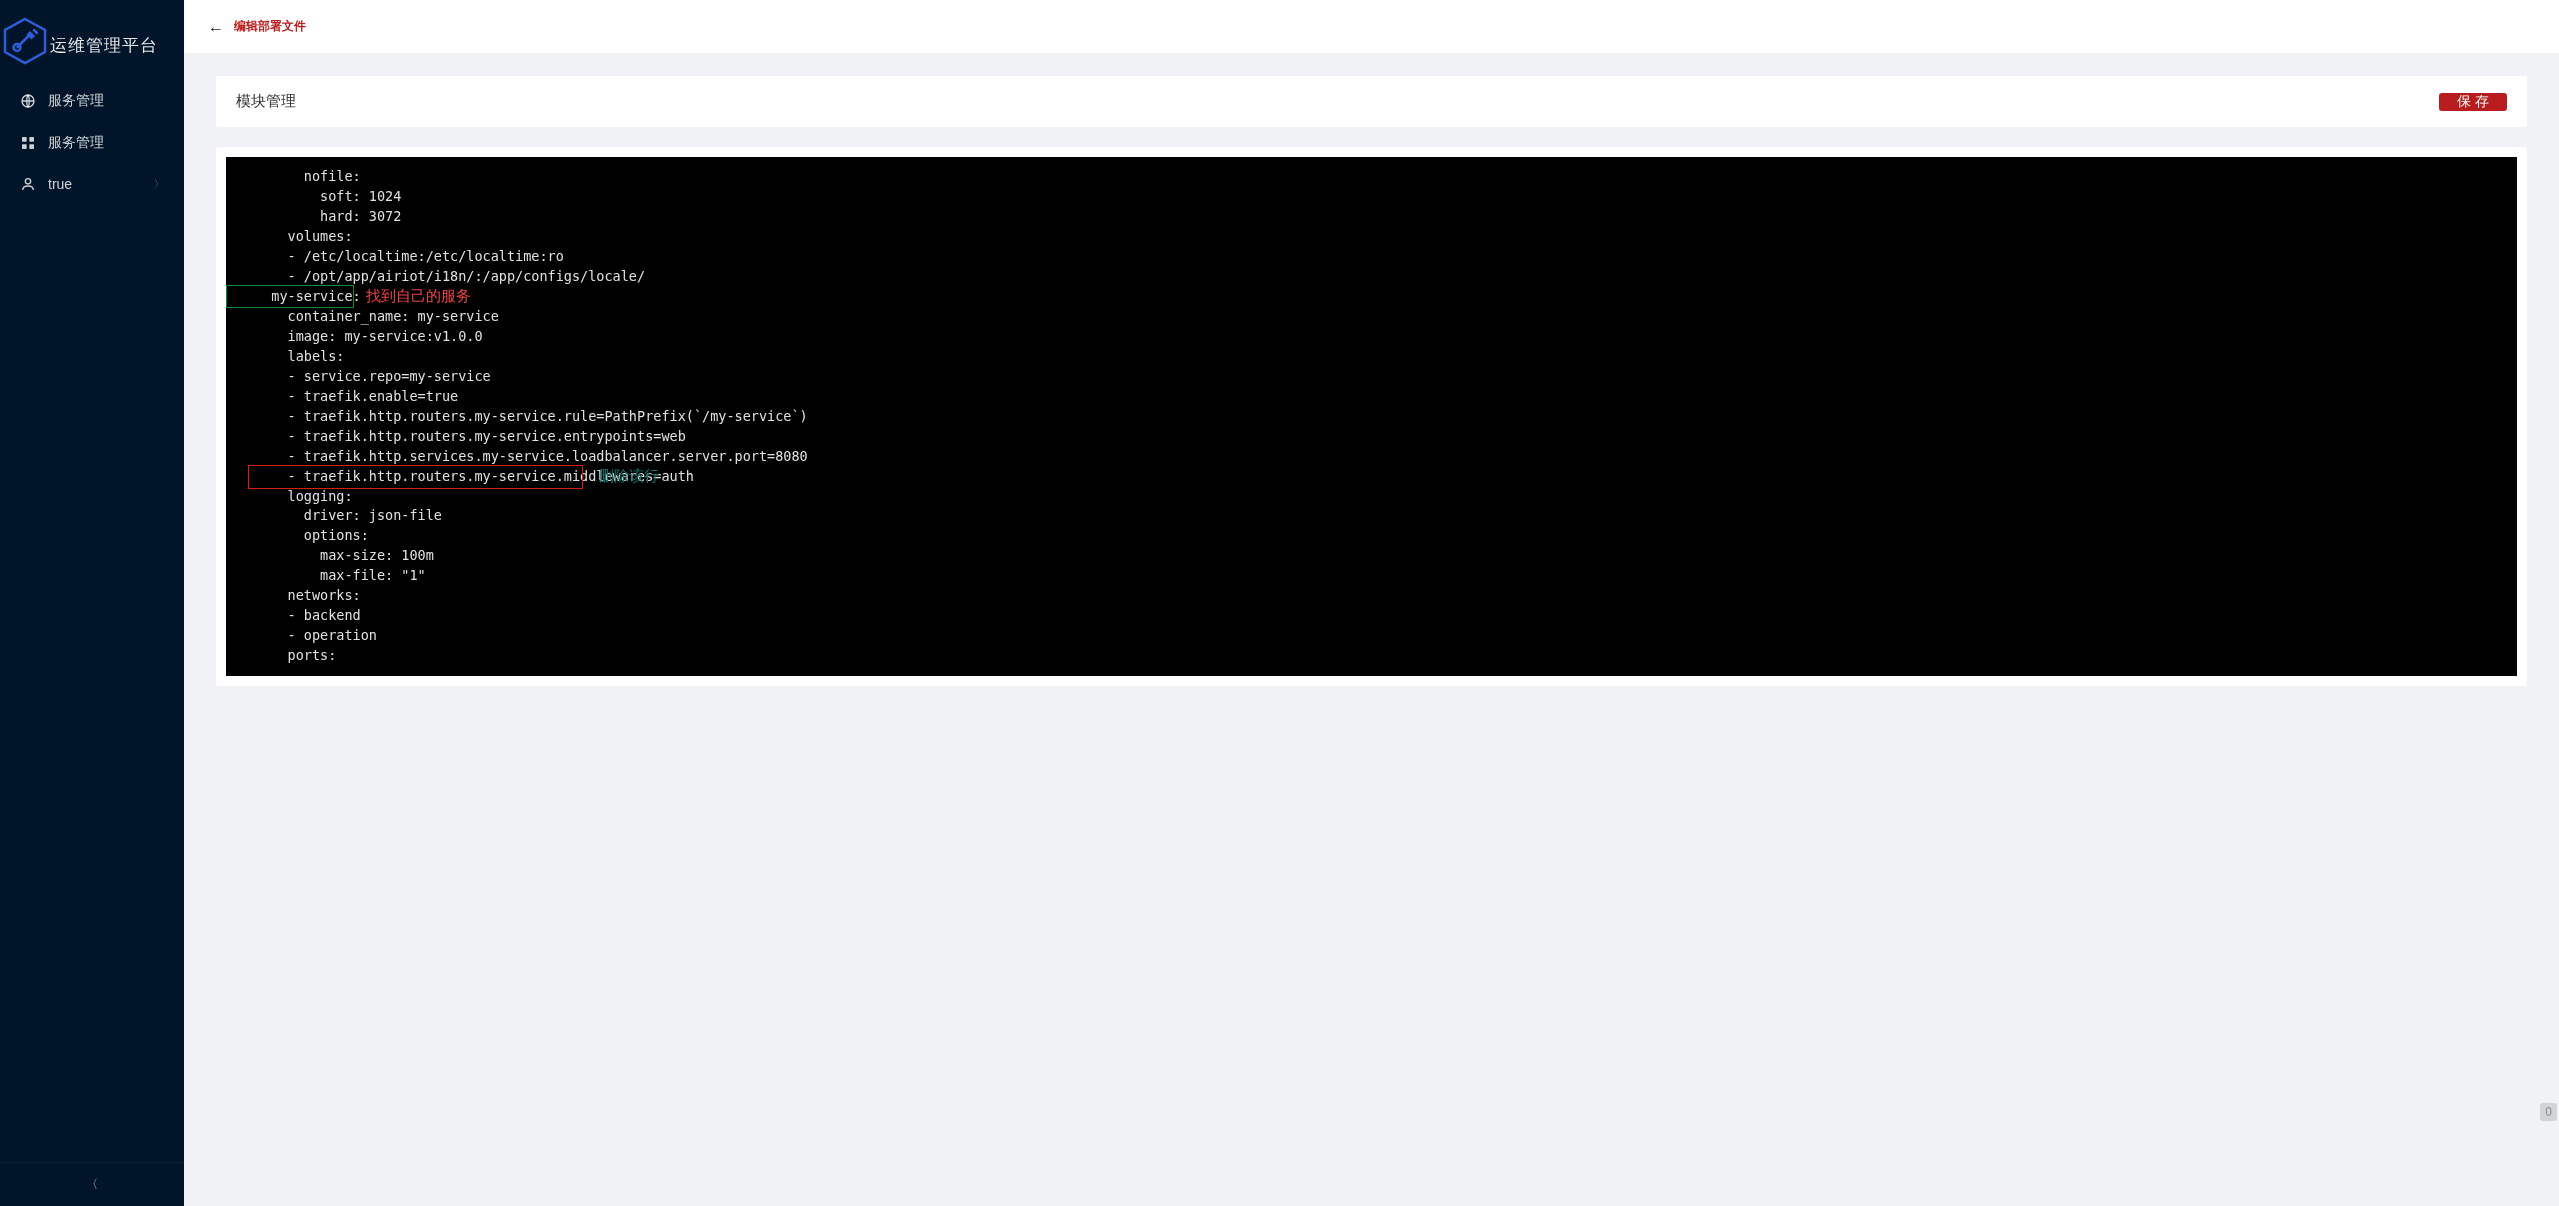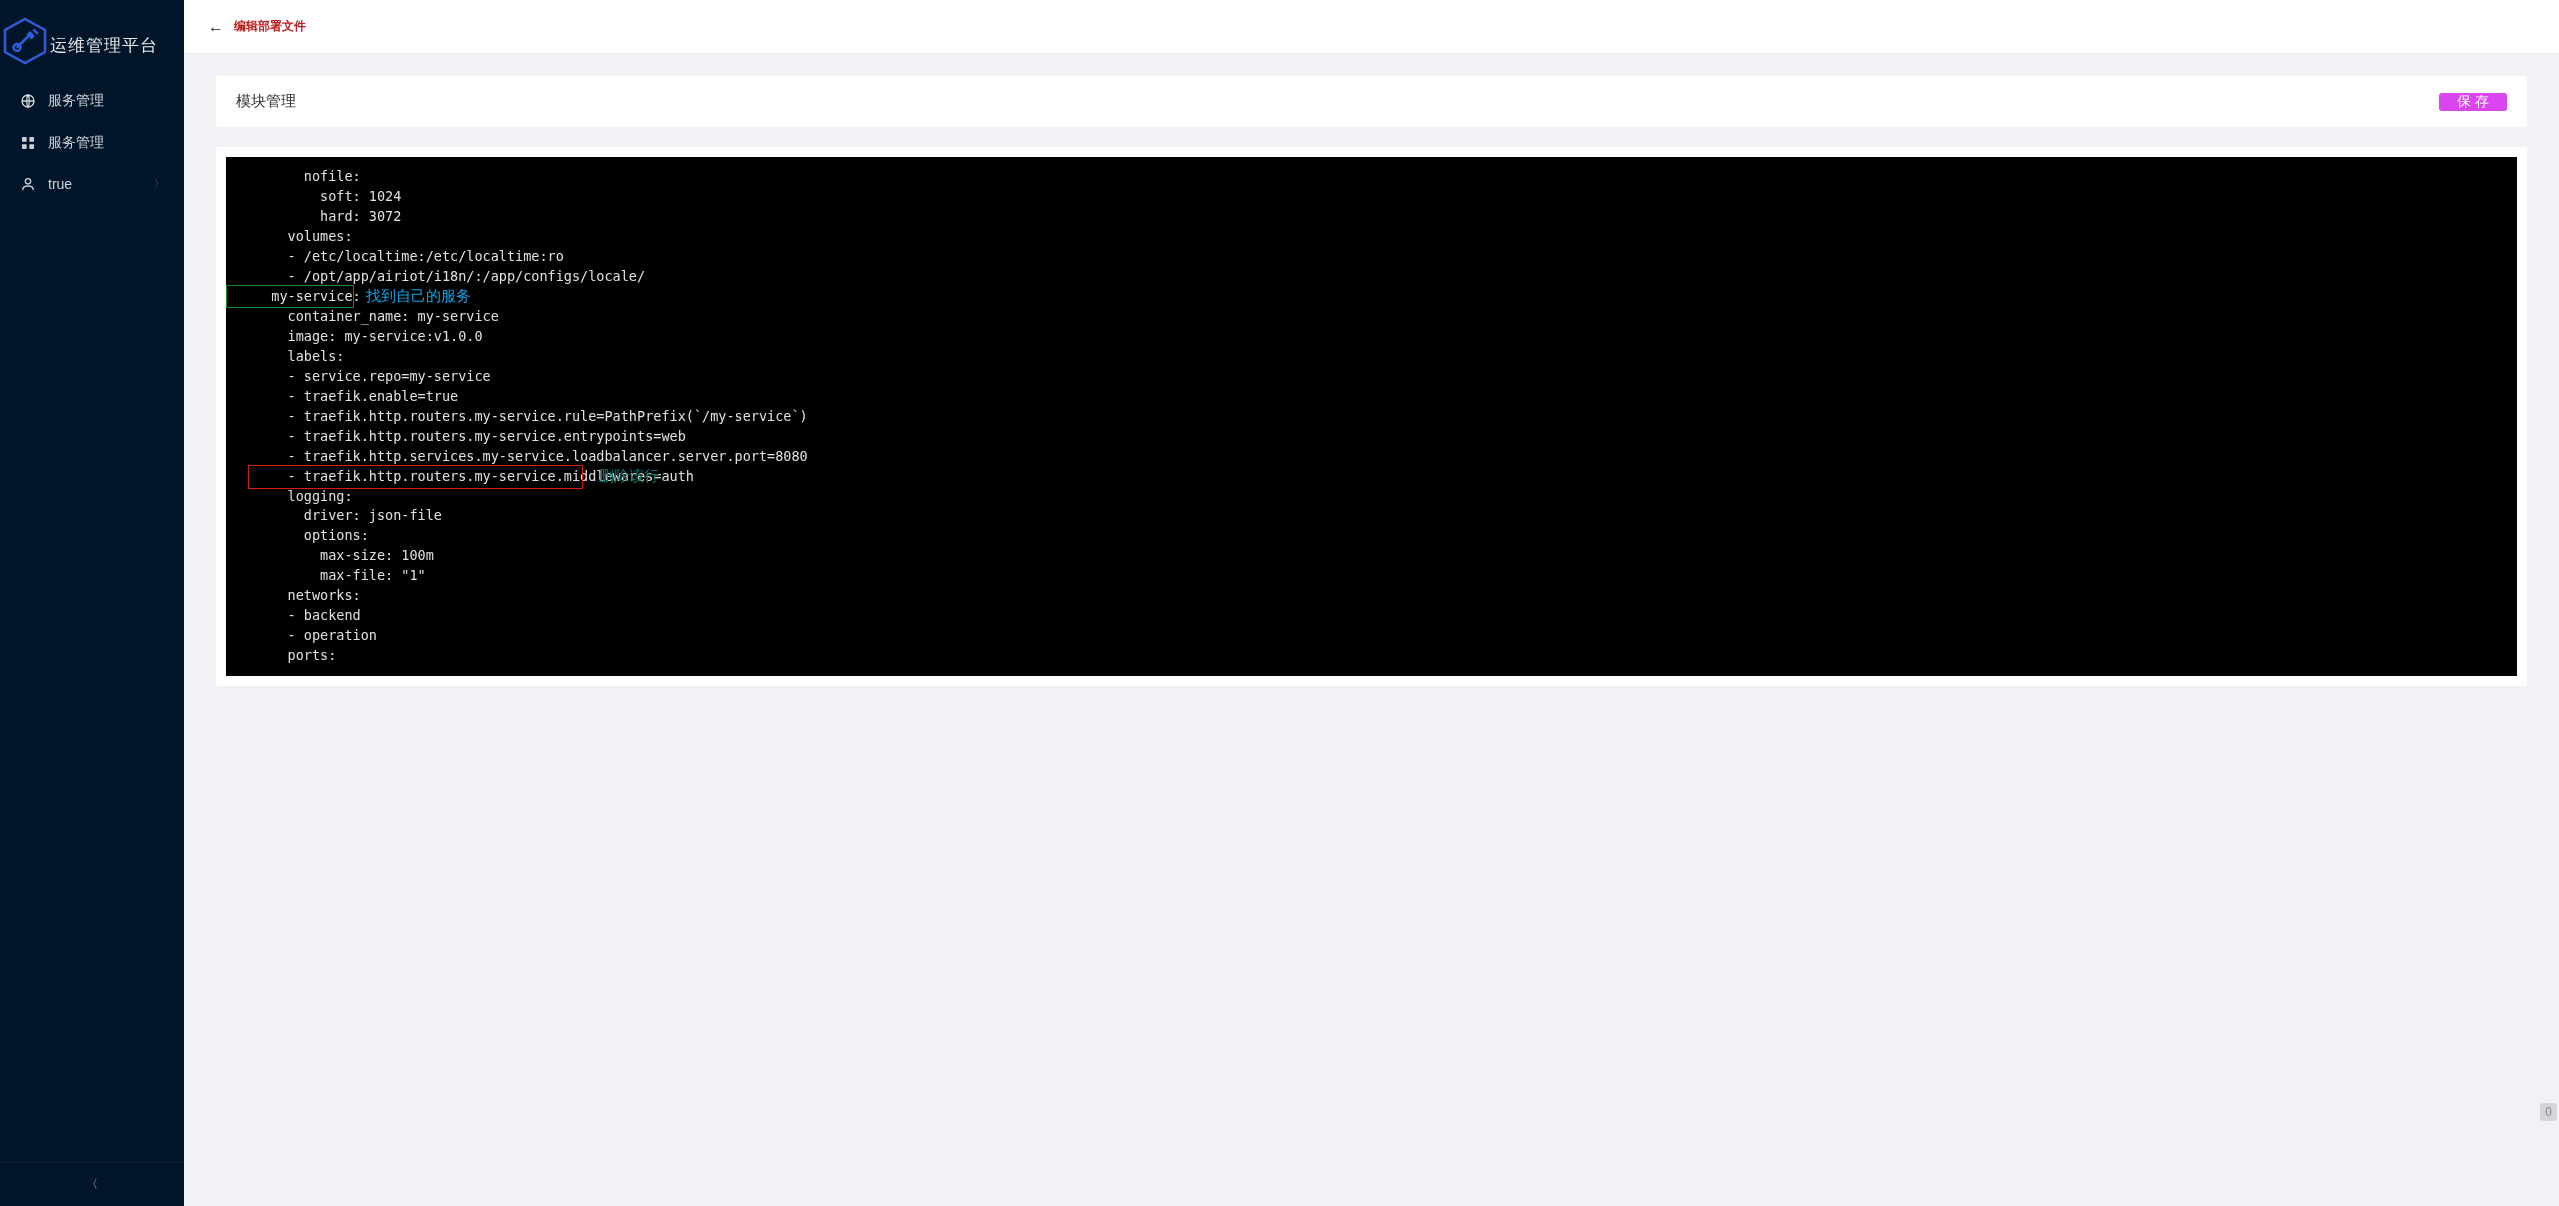--- a/index.html
+++ b/index.html
@@ -17,28 +17,28 @@
     .sidebar-footer { height: 44px; display: flex; align-items: center; justify-content: center; border-top: 1px solid rgba(255,255,255,.05); cursor: pointer; }
     .sidebar-footer span { color: rgba(255,255,255,.7); font-size: 12px; }
     .main { flex: 1; display: flex; flex-direction: column; }
     .header { height: 54px; background: #fff; display: flex; align-items: center; padding: 0 24px; border-bottom: 1px solid #f0f0f0; }
     .back { cursor: pointer; font-size: 16px; margin-right: 10px; color: #222; }
     .title { font-size: 12px; font-weight: 600; color: #b91c1c; }
     .content { padding: 22px 32px; }
     .card { background: #fff; border-radius: 2px; padding: 16px 20px; margin-bottom: 20px; }
     .card-top { display: flex; align-items: center; justify-content: space-between; }
     .card-title { font-size: 15px; color: #333; }
-    .btn-primary { background: #d946ef; color: #fff; border: none; padding: 0 18px; border-radius: 3px; font-size: 14px; cursor: pointer; text-align: center; }
+    .btn-primary { background: #b91c1c; color: #fff; border: none; padding: 0 18px; border-radius: 3px; font-size: 14px; cursor: pointer; text-align: center; }
     .editor-wrap { background: #fff; padding: 10px; border-radius: 2px; position: relative; }
     .editor { background: #000; color: #e0e0e0; font-family: Consolas, Menlo, monospace; font-size: 13.5px; line-height: 1.48; padding: 10px 4px 10px 1px; min-height: 510px; white-space: pre; overflow: auto; position: relative; }
     .line { padding-left: 28px; }
     .box-green { position: absolute; border: 1px solid #0c8c2d; pointer-events: none; }
     .box-red { position: absolute; border: 1px solid #d81e06; pointer-events: none; }
     .note { position: absolute; font-size: 15px; font-family: -apple-system, "Microsoft YaHei", sans-serif; pointer-events: none; }
-    .note-green { color: #0ea5e9; font-family: Liberation Serif, serif; }
+    .note-green { color: #ef4444; font-family: Liberation Serif, serif; }
     .note-red { color: #0f766e; }
     .page-count { position: fixed; right: 2px; bottom: 86px; z-index: 5; }
     .page-badge { background: rgba(0,0,0,0.12); color: #888; font-size: 12px; padding: 2px 5px; border-radius: 3px; }
   </style>
 </head>
 <body>
 
 <div class="layout">
   <aside class="sidebar">
     <div class="logo-area">

